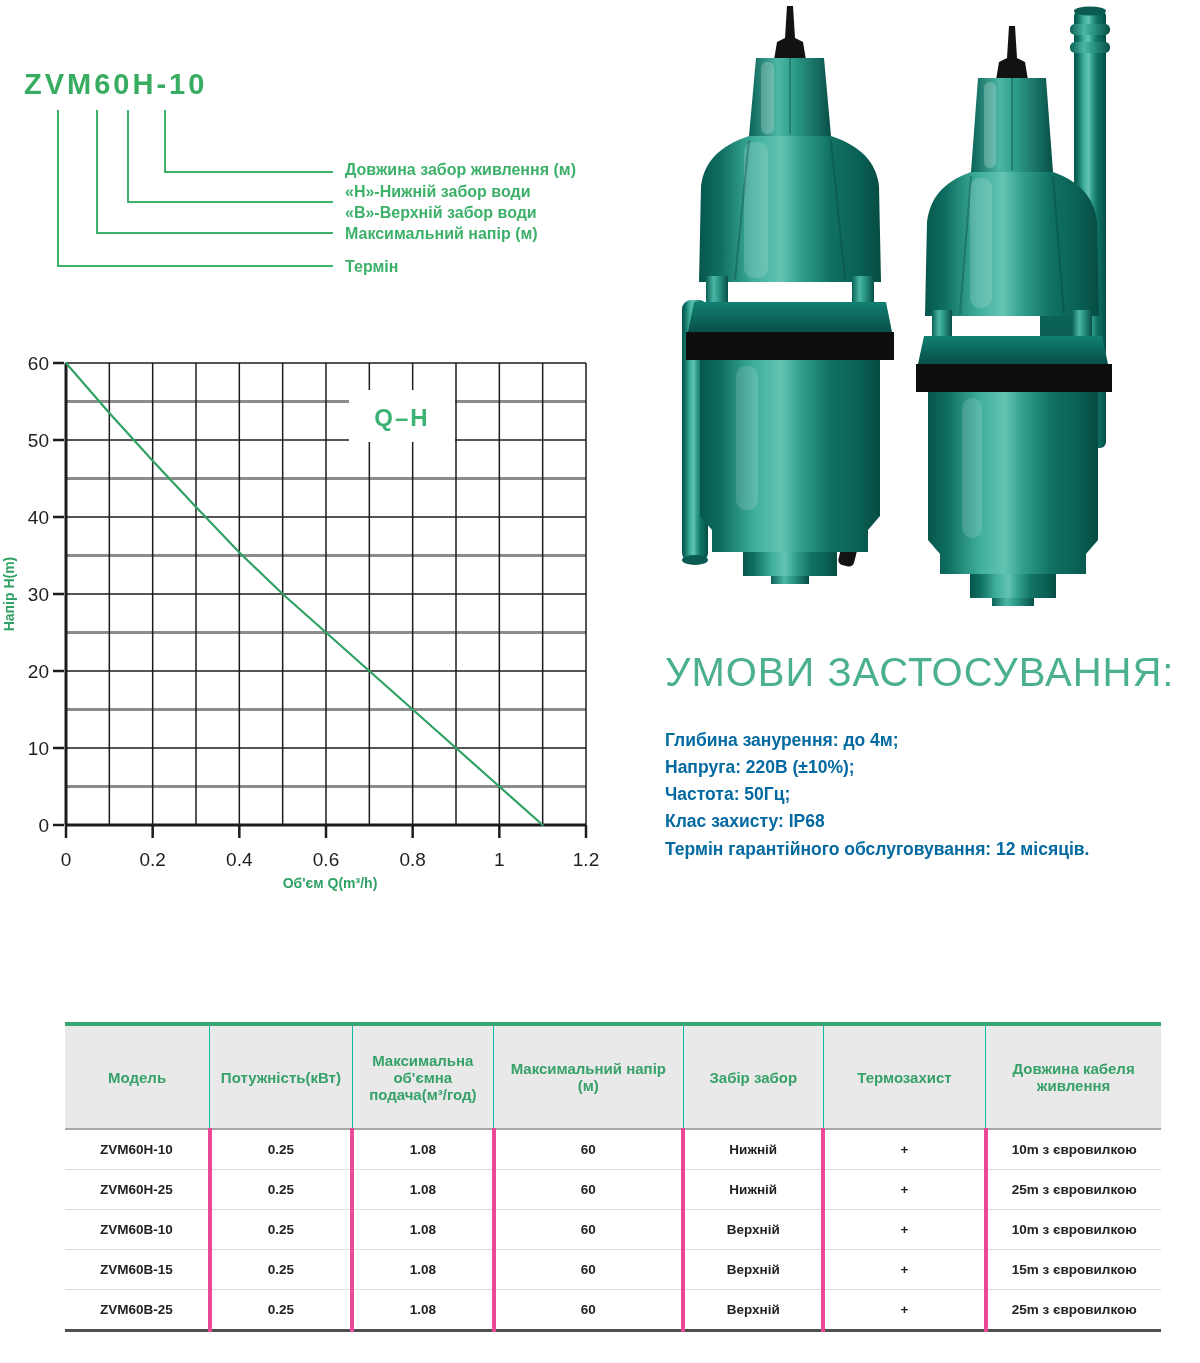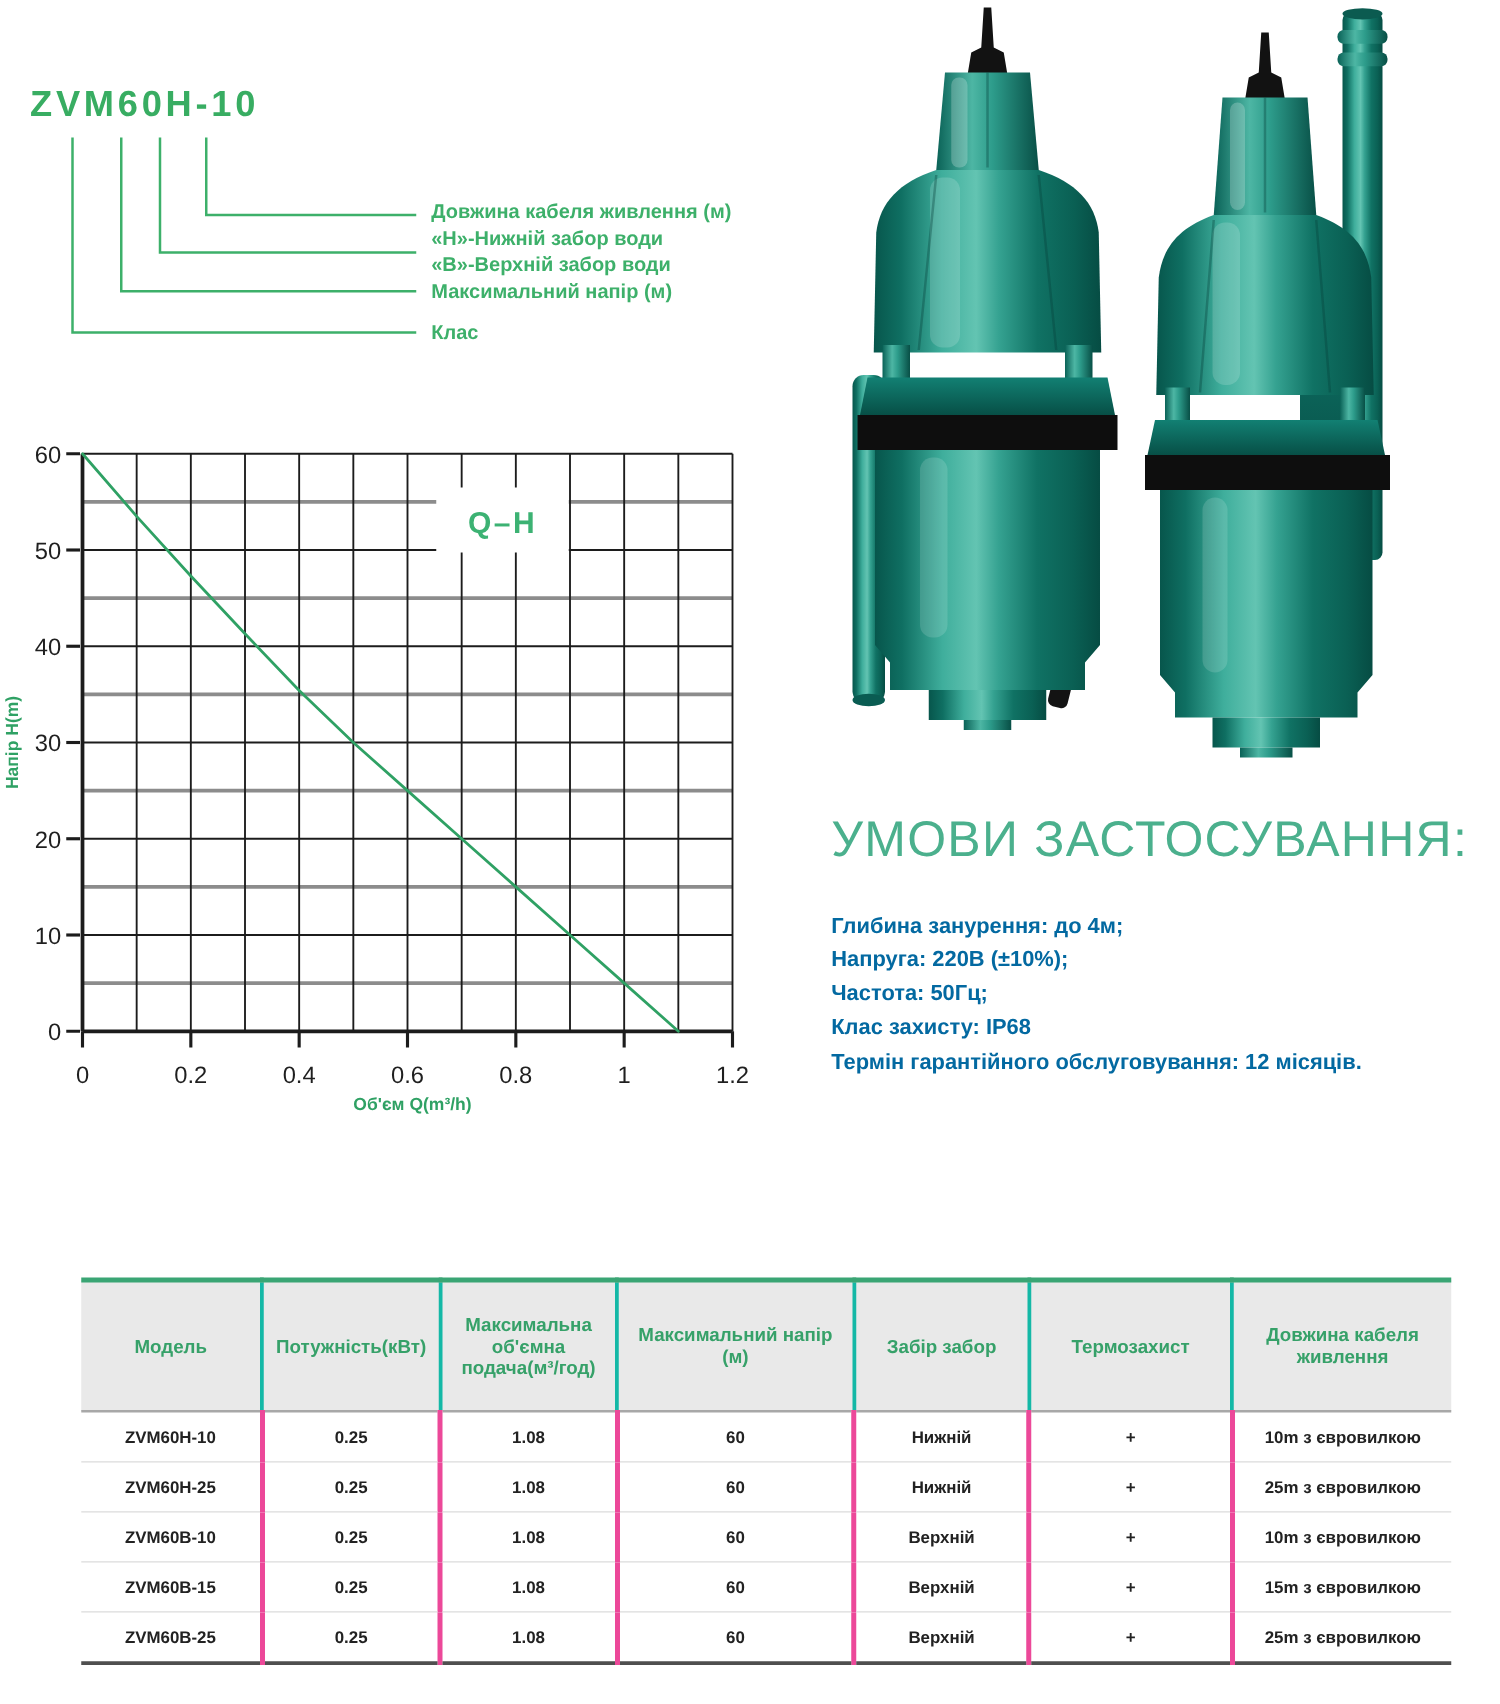--- a/index.html
+++ b/index.html
@@ -20,45 +20,45 @@
   #conditions h2{margin:0;font-size:40px;font-weight:normal;letter-spacing:1px;
                  color:var(--teal-green,#4bb08d);}
   #cond-lines{margin-top:32px;font-size:17.5px;line-height:1.55;color:#0369a1;font-weight:bold;}
   
   #spec-table{position:absolute;left:65px;top:1022px;width:1096px;border-collapse:collapse;
               table-layout:fixed;border-top:4px solid var(--table-green,#3aa574);
               border-bottom:3px solid #4f4f4f;}
   #spec-table th{background:#e9e9e9;color:var(--header-green,#36a169);font-size:15px;
                  font-weight:bold;height:102px;text-align:center;vertical-align:middle;
                  border-bottom:2px solid #a8a8a8;padding:0 6px;}
-  #spec-table th+th{border-left:3px solid #14b8a6;}
+  #spec-table th+th{border-left:1px solid #14b8a6;}
   #spec-table td{height:37px;text-align:center;vertical-align:middle;font-size:13.5px;
                  font-weight:bold;color:#222;background:#fff;}
   #spec-table td+td{border-left:4px solid #ec4899;}
   #spec-table tbody tr+tr td{border-top:1px solid #dcdcdc;}
 </style>
 </head>
 <body>
 
 <div id="page" style="--green: #3db06a; --teal-green: #4bb08d; --header-green: #36a169; --table-green: #3aa574;">
 
   <div id="model-title" style="color: rgb(56, 173, 98);">ZVM60H-10</div>
   <svg id="diagram-svg" width="360" height="230" viewBox="0 0 360 230">
     <g stroke="#3db06a" stroke-width="2" fill="none">
       <polyline points="165,50 165,112 333,112"></polyline>
       <polyline points="128,50 128,142 333,142"></polyline>
       <polyline points="97,50 97,173 333,173"></polyline>
       <polyline points="58,50 58,206 333,206"></polyline>
     </g>
   </svg>
-  <div class="dlabel" style="top:161px">Довжина кабеля живлення (м)</div>
+  <div class="dlabel" style="top:161px">Довжина забор живлення (м)</div>
   <div class="dlabel" style="top:183px">«Н»-Нижній забор води</div>
   <div class="dlabel" style="top:204px">«В»-Верхній забор води</div>
   <div class="dlabel" style="top:225px">Максимальний напір (м)</div>
-  <div class="dlabel" style="top:258px">Клас</div>
+  <div class="dlabel" style="top:258px">Термін</div>
 
   <svg id="chart-svg" width="660" height="580" viewBox="0 0 660 580">
     <g id="chart-grid">
         <line x1="66" y1="495" x2="586" y2="495" stroke="#1c1c1c" stroke-width="3"></line>
         <line x1="66" y1="456.5" x2="586" y2="456.5" stroke="#8c8c8c" stroke-width="3"></line>
         <line x1="66" y1="418" x2="586" y2="418" stroke="#1c1c1c" stroke-width="1.6"></line>
         <line x1="66" y1="379.5" x2="586" y2="379.5" stroke="#8c8c8c" stroke-width="3"></line>
         <line x1="66" y1="341" x2="586" y2="341" stroke="#1c1c1c" stroke-width="1.6"></line>
         <line x1="66" y1="302.5" x2="586" y2="302.5" stroke="#8c8c8c" stroke-width="3"></line>
         <line x1="66" y1="264" x2="586" y2="264" stroke="#1c1c1c" stroke-width="1.6"></line>

